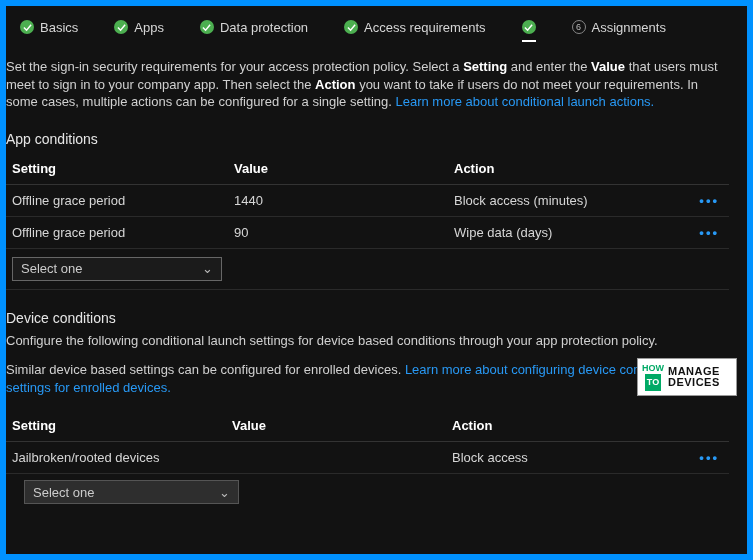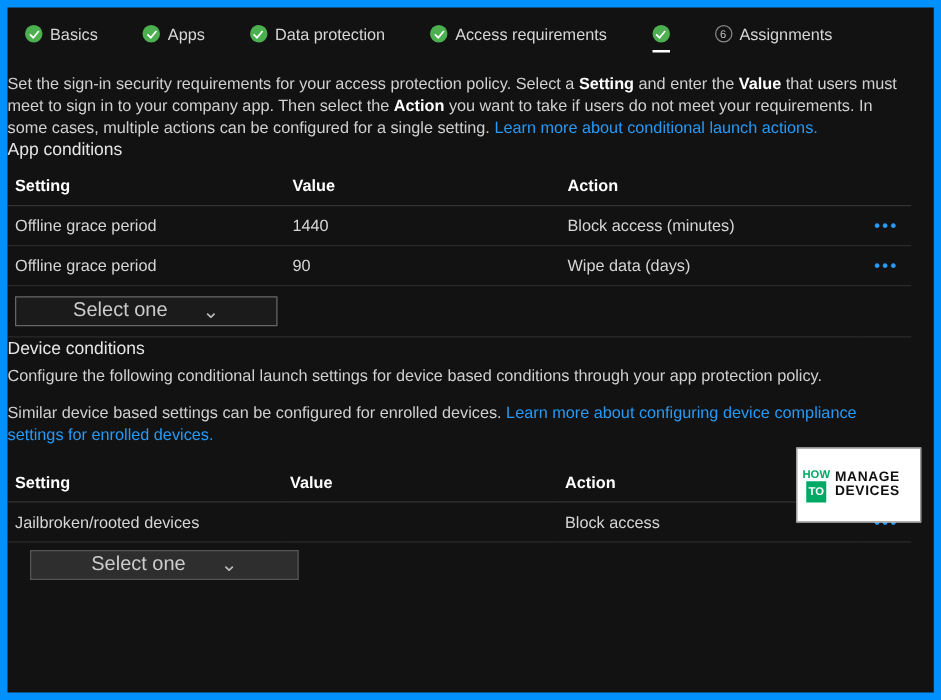--- a/index.html
+++ b/index.html
@@ -58,20 +58,21 @@
     border: 1px solid #888;
     display: inline-flex;
     align-items: center; justify-content: center;
     font-size: 9px; color: #bbb;
   }
   .content { padding: 12px 18px 0 0; }
   .intro { line-height: 1.35; color: #d0d0d0; }
   .intro b { color: #fff; font-weight: 600; }
   a.link { color: #2899f5; text-decoration: none; }
   .section-title {
+    margin-top: 20px;
     color: #e6e6e6;
     font-size: 14px;
   }
   table.cond {
     width: 100%;
     border-collapse: collapse;
     margin-top: 6px;
   }
   table.cond th {
     text-align: left;
@@ -94,37 +95,37 @@
     color: #2899f5;
     letter-spacing: 2px;
     font-weight: bold;
     cursor: pointer;
     padding-right: 4px;
   }
   .select-row td { padding: 6px 6px; border-bottom: none; }
   .select {
     display: flex;
     align-items: center;
-    justify-content: center;
+    justify-content: space-between;
     border: 1px solid #666;
     background: #1b1b1b;
     color: #ccc;
-    font-size: 16px;
+    font-size: 13px;
     height: 24px;
     padding: 0 8px;
     width: 210px;
     gap: 28px;
   }
   .select .chev { color: #bbb; }
   .device-desc { margin-top: 6px; color: #d0d0d0; line-height: 1.35; }
   .device-note { margin-top: 12px; color: #d0d0d0; line-height: 1.35; }
   .watermark {
     position: absolute;
     right: 10px; top: 352px;
-    width: 100px; height: 60px;
+    width: 100px; height: 38px;
     background: #fff;
     border: 1px solid #999;
     display: flex;
     align-items: center;
     padding: 2px 4px;
     font-family: Arial, sans-serif;
   }
   .wm-left {
     display: flex; flex-direction: column; align-items: center;
     font-size: 9px; font-weight: bold; line-height: 1;

